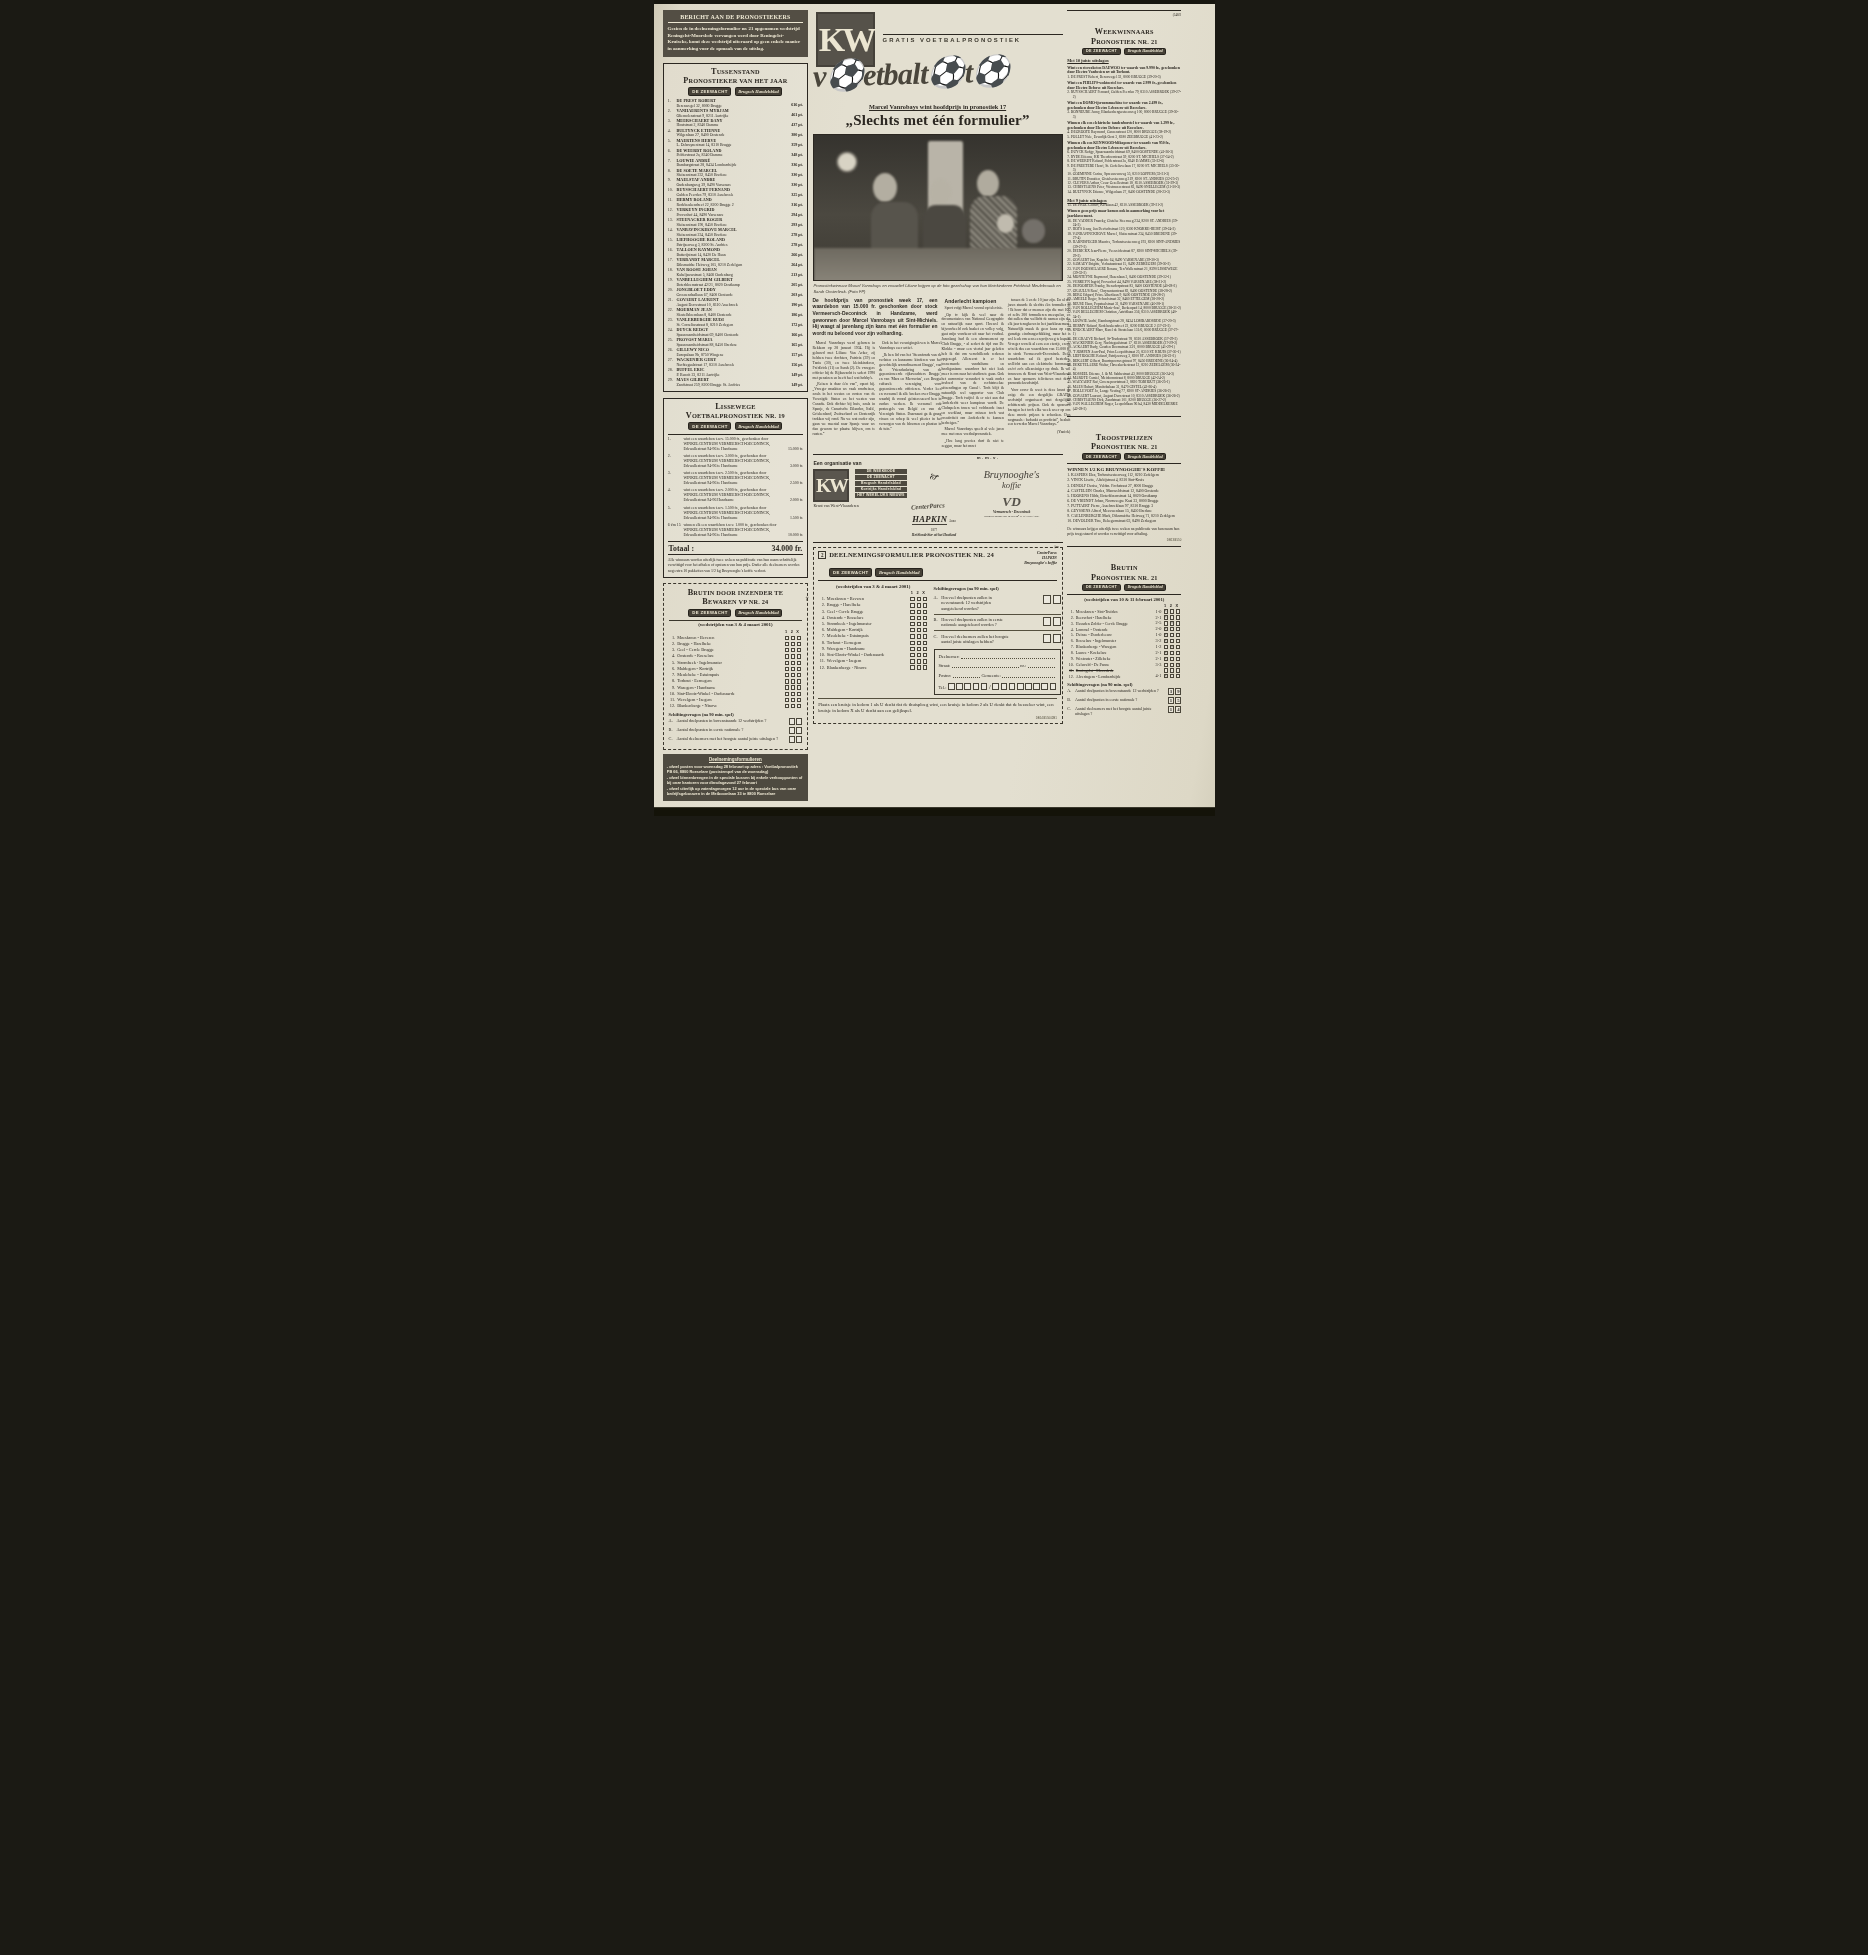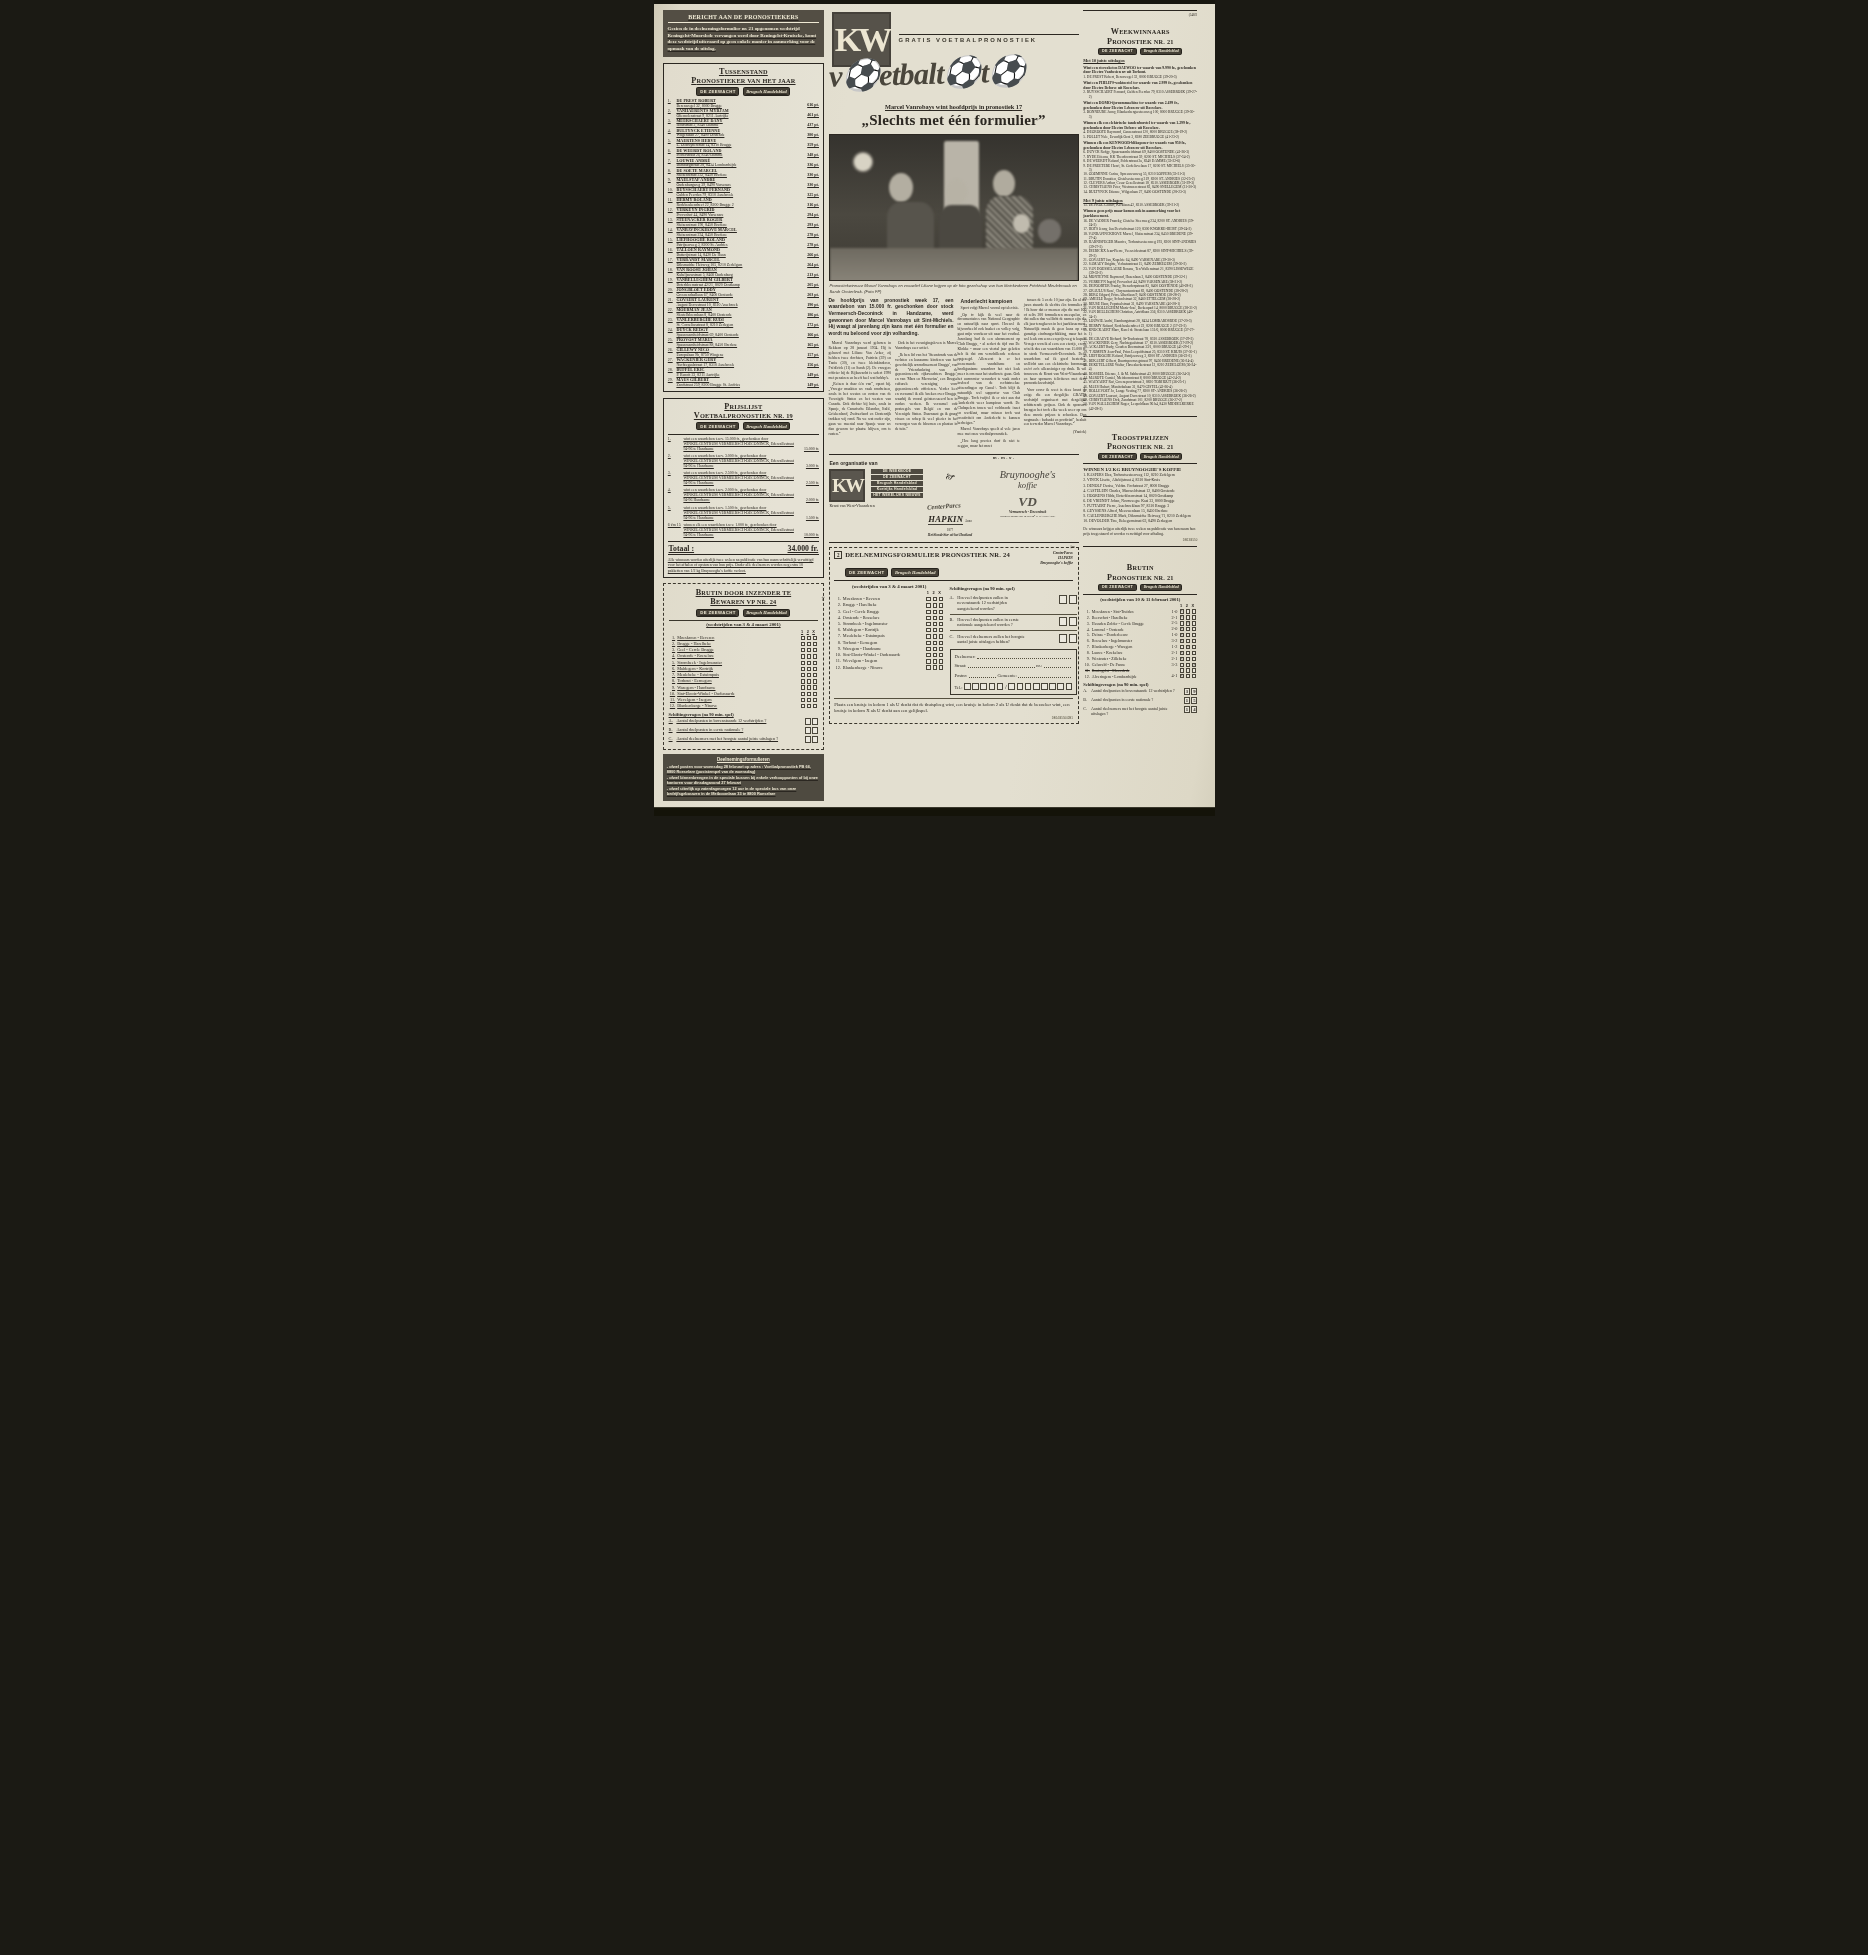--- a/index.html
+++ b/index.html
@@ -3,21 +3,21 @@
 <meta charset="utf-8">
 <style>
   * { box-sizing: border-box; margin: 0; padding: 0; }
   body { background:#1b1a14; font-family:"Liberation Serif", serif; color:#2b2721; }
   .page { position:relative; width:561px; min-height:770px; margin:0 auto;
           background:linear-gradient(100deg,#cfc9b6 0,#ddd8c7 4%,#e3dfd0 30%,#e3dfd0 70%,#ddd8c6 96%,#d5d0bd 100%);
           overflow:hidden; }
   .topbar { position:absolute; top:0; left:0; right:0; height:3.9px; background:#17160f; }
   .bottombar { position:absolute; bottom:0; left:0; right:0; height:9.4px; background:#141309; border-top:1.2px solid #3a382c; }
   .cols { display:flex; gap:4.7px; padding:10.2px 25px 15.6px 9.4px; }
-  .col-left { width:161px; flex:none;text-decoration:underline; }
+  .col-left { width:145px; flex:none; }
   .col-center { width:250px; flex:none; }
   .col-right { width:114px; flex:none; }
 
   .badge { display:inline-block; background:#45413а; background:#454036; color:#ece6d2; border-radius:1.6px;
            padding:0.4px 2.7px 0.8px; font-weight:bold; border:0.4px solid #26231d; }
   .badge.sans { font-family:"Liberation Sans",sans-serif; letter-spacing:0.4px; font-size:4.3px; }
   .badge.serif { font-family:"Liberation Serif",serif; font-style:italic; font-size:4.5px; }
   .badges { display:flex; gap:3.1px; justify-content:center; margin:1.6px 0 3.1px; }
 
   .sc-title { font-weight:bold; text-align:center; font-size:6.3px; letter-spacing:0.2px; line-height:1.15; }
@@ -439,21 +439,21 @@
               <span class="t-main">
                 <span class="t-name">MAUS GILBERT</span><br>
                 <span class="t-addr">Zandstraat 259, 8200 Brugge St. Andries</span>
               </span>
               <span class="t-pts">149 pt.</span>
             </div>
           </div>
       </div>
 
       <div class="boxed">
-        <div class="sc-title">PRIJSLIJST</div>
+        <div class="sc-title">LISSEWEGE</div>
         <div class="sc-title">VOETBALPRONOSTIEK NR. 19</div>
         <div class="badges">
           <span class="badge sans">DE ZEEWACHT</span>
           <span class="badge serif">Brugsch Handelsblad</span>
         </div>
         <div style="border-top:0.6px solid #2b2721">
 
             <div class="p-row">
               <span class="p-num">1.</span>
               <span class="p-txt">wint een waardebon t.w.v. 15.000 fr., geschonken door WINKELCENTRUM VERMEERSCH-DECONINCK, Edewallestraat 94-96 te Handzame</span>

